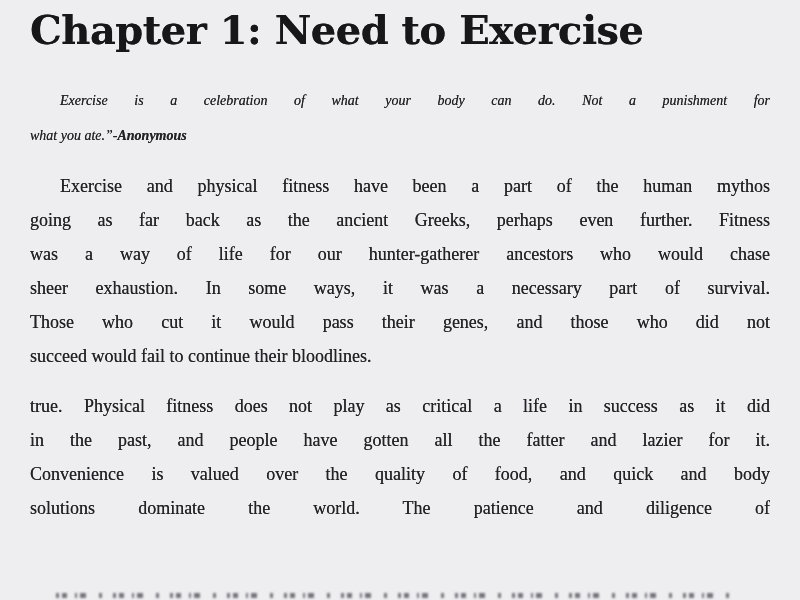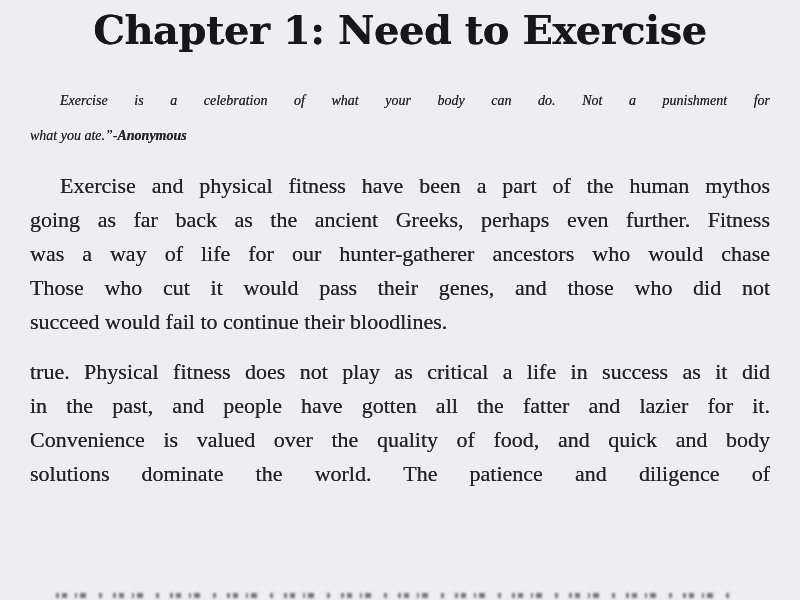--- a/index.html
+++ b/index.html
@@ -17,37 +17,36 @@
 
   .content {
     padding: 6px 30px 0 30px;
   }
 
   .chapter-title {
     font-family: "DejaVu Serif", serif;
     font-weight: 700;
     font-size: 40px;
     line-height: 47px;
-    text-align: center;
     letter-spacing: -0.5px;
     color: #17171a;
     text-shadow: 0 0 0.6px rgba(23,23,26,0.85);
   }
 
   .epigraph {
     margin-top: 30px;
     font-style: italic;
     font-size: 14px;
     line-height: 35px;
     text-shadow: 0 0 0.5px rgba(35,35,40,0.85);
   }
 
   .para {
     margin-top: 16px;
-    font-size: 22px;
+    font-size: 18px;
     line-height: 34px;
     text-shadow: 0 0 0.5px rgba(35,35,40,0.85);
   }
 
   
   .line {
     text-align: justify;
     text-align-last: justify;
     white-space: normal;
     height: 34px;
@@ -94,20 +93,21 @@
       <div class="line indent">Exercise is a celebration of what your body can do. Not a punishment for</div>
       <div class="line last">
         <span>what you ate.”-</span><span class="author">Anonymous</span>
       </div>
     </div>
 
     <div class="para">
       <div class="line indent">Exercise and physical fitness have been a part of the human mythos</div>
       <div class="line">going as far back as the ancient Greeks, perhaps even further. Fitness</div>
       <div class="line">was a way of life for our hunter-gatherer ancestors who would chase</div>
+      <div class="line">sheer exhaustion. In some ways, it was a necessary part of survival.</div>
       <div class="line">Those who cut it would pass their genes, and those who did not</div>
       <div class="line last">succeed would fail to continue their bloodlines.</div>
     </div>
 
     <div class="para">
       <div class="line">true. Physical fitness does not play as critical a life in success as it did</div>
       <div class="line">in the past, and people have gotten all the fatter and lazier for it.</div>
       <div class="line">Convenience is valued over the quality of food, and quick and body</div>
       <div class="line">solutions dominate the world. The patience and diligence of</div>
     </div>

